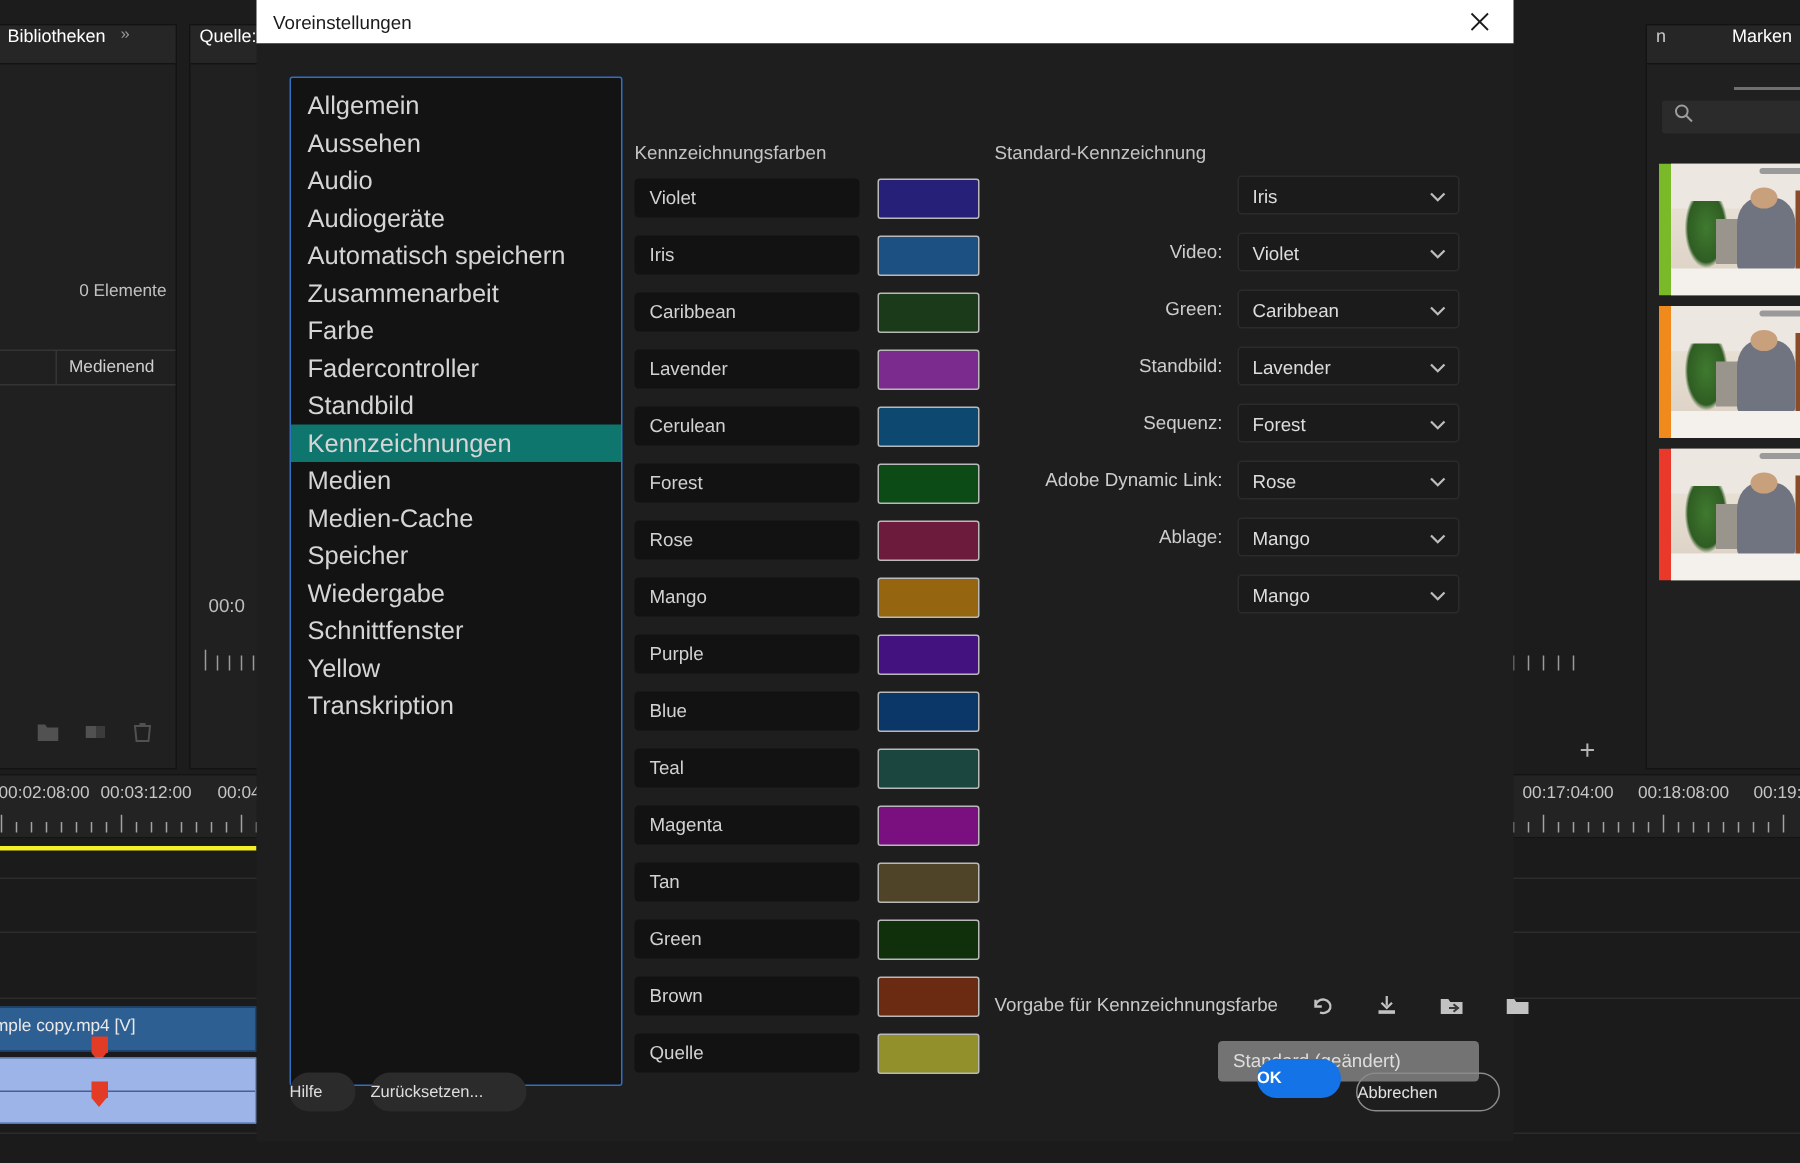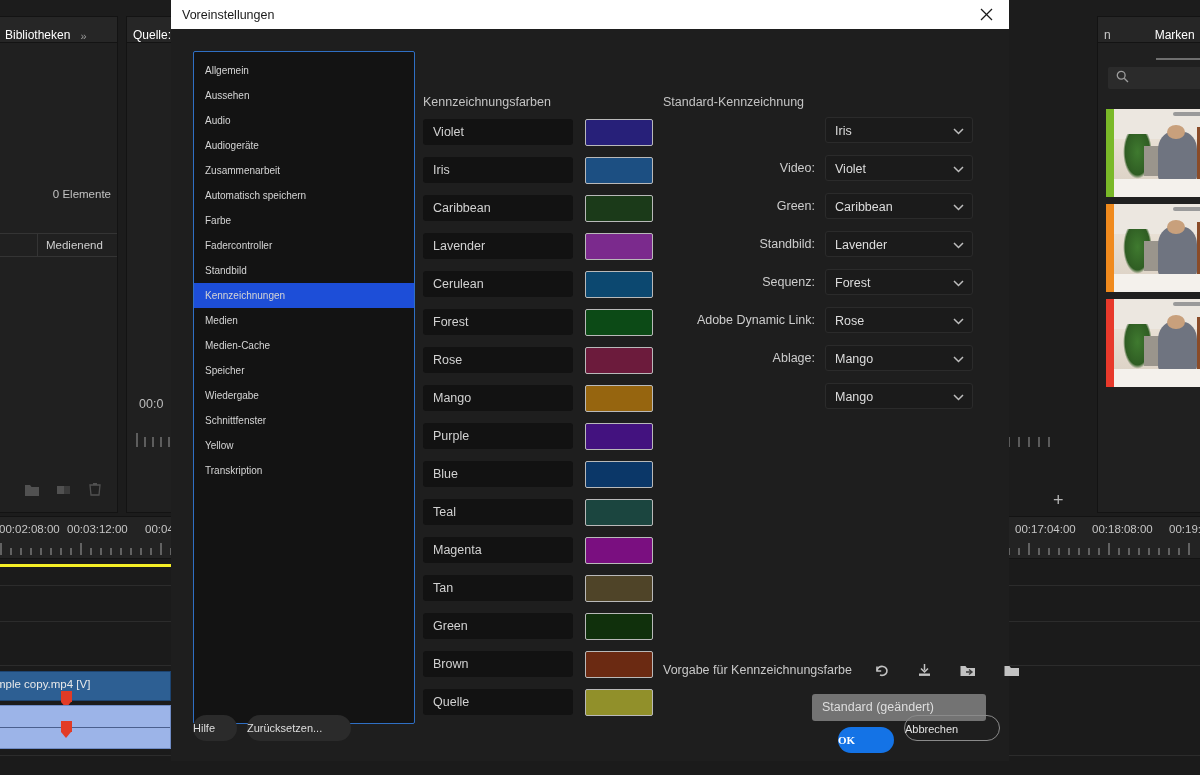--- a/index.html
+++ b/index.html
@@ -12,21 +12,21 @@
   }
   #app { position: relative; width: 1200px; height: 775px; }
 
   
   .bg { position: absolute; inset: 0; background: #1c1c1c; }
 
   .panel { position: absolute; background: #202020; border: 1px solid #131313; }
 
   .panel-tabbar {
     height: 26px; background: #262626;
-    display: flex; align-items: flex-end;
+    display: flex; align-items: flex-start;
     border-bottom: 1px solid #131313;
     padding: 0 6px; gap: 10px;
   }
   .panel-tab {
     font-size: 12px; color: #c9c9c9; white-space: nowrap;
   }
   .panel-tab.active { color: #ffffff; }
   .chev { color: #9a9a9a; font-size: 11px; }
 
   
@@ -147,23 +147,23 @@
     background: #1e1e1e;
   }
 
   .prefs-list {
     position: absolute; left: 22px; top: 22px; width: 222px; height: 673px;
     background: #131313; border: 1px solid #2f6fc4; border-radius: 2px;
     padding-top: 6px;
   }
   .prefs-item {
     height: 25px; line-height: 25px; padding-left: 11px;
-    font-size: 10px; color: #d5d5d5; white-space: nowrap;
-  }
-  .prefs-item.selected { background: #1d4ed8; }
+    font-size: 17px; color: #d5d5d5; white-space: nowrap;
+  }
+  .prefs-item.selected { background: #0f766e; }
 
   .section-label {
     position: absolute; font-size: 12.5px; color: #c4c4c4; white-space: nowrap;
   }
   #lbl-colors { left: 252px; top: 66px; }
   #lbl-default { left: 492px; top: 66px; }
 
   .color-rows { position: absolute; left: 252px; top: 90px; }
   .color-row { position: relative; height: 38px; }
   .color-name {
@@ -214,21 +214,21 @@
   .btn {
     position: absolute; height: 26px; border-radius: 13px;
     font-size: 11px; line-height: 26px; text-align: left; white-space: nowrap;
   }
   .btn-flat { background: #2b2b2b; color: #dedede; }
   .btn-primary { background: #1473e6; color: #ffffff; font-weight: bold; }
   .btn-outline { background: transparent; color: #e2e2e2; border: 1px solid #8a8a8a; }
 
   #btn-help   { left: 22px;  top: 18px; width: 44px; }
   #btn-reset  { left: 76px;  top: 18px; width: 104px; }
-  #btn-ok     { left: 667px; top: 30px; width: 56px; font-family: Liberation Serif, serif; }
+  #btn-ok     { left: 667px; top: 9px; width: 56px; }
   #btn-cancel { left: 733px; top: 18px; width: 96px; }
 </style>
 </head>
 <body>
 
 <div id="app">
 
   <div class="bg">
 
     <div class="panel" id="libraries">
@@ -451,22 +451,22 @@
     </div>
   </div>
 
   <div class="modal">
 
     <div class="prefs-list">
       <div class="prefs-item">Allgemein</div>
       <div class="prefs-item">Aussehen</div>
       <div class="prefs-item">Audio</div>
       <div class="prefs-item">Audiogeräte</div>
+      <div class="prefs-item">Automatisch speichern</div>
       <div class="prefs-item">Zusammenarbeit</div>
-      <div class="prefs-item">Automatisch speichern</div>
       <div class="prefs-item">Farbe</div>
       <div class="prefs-item">Fadercontroller</div>
       <div class="prefs-item">Standbild</div>
       <div class="prefs-item selected">Kennzeichnungen</div>
       <div class="prefs-item">Medien</div>
       <div class="prefs-item">Medien-Cache</div>
       <div class="prefs-item">Speicher</div>
       <div class="prefs-item">Wiedergabe</div>
       <div class="prefs-item">Schnittfenster</div>
       <div class="prefs-item">Yellow</div>

